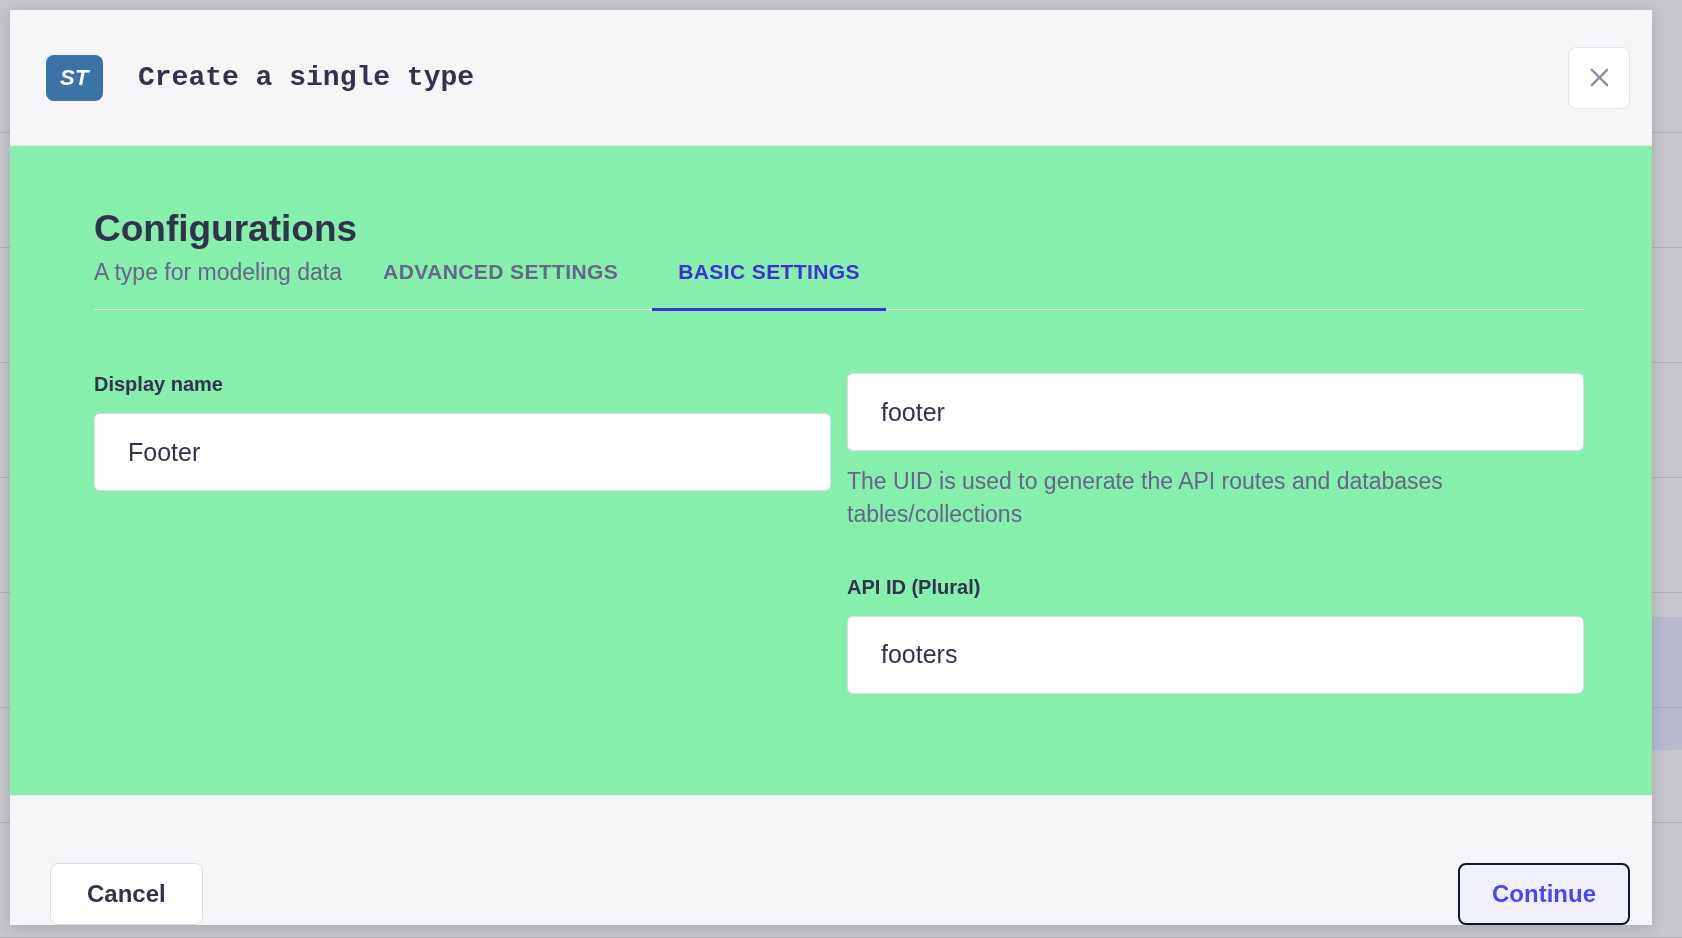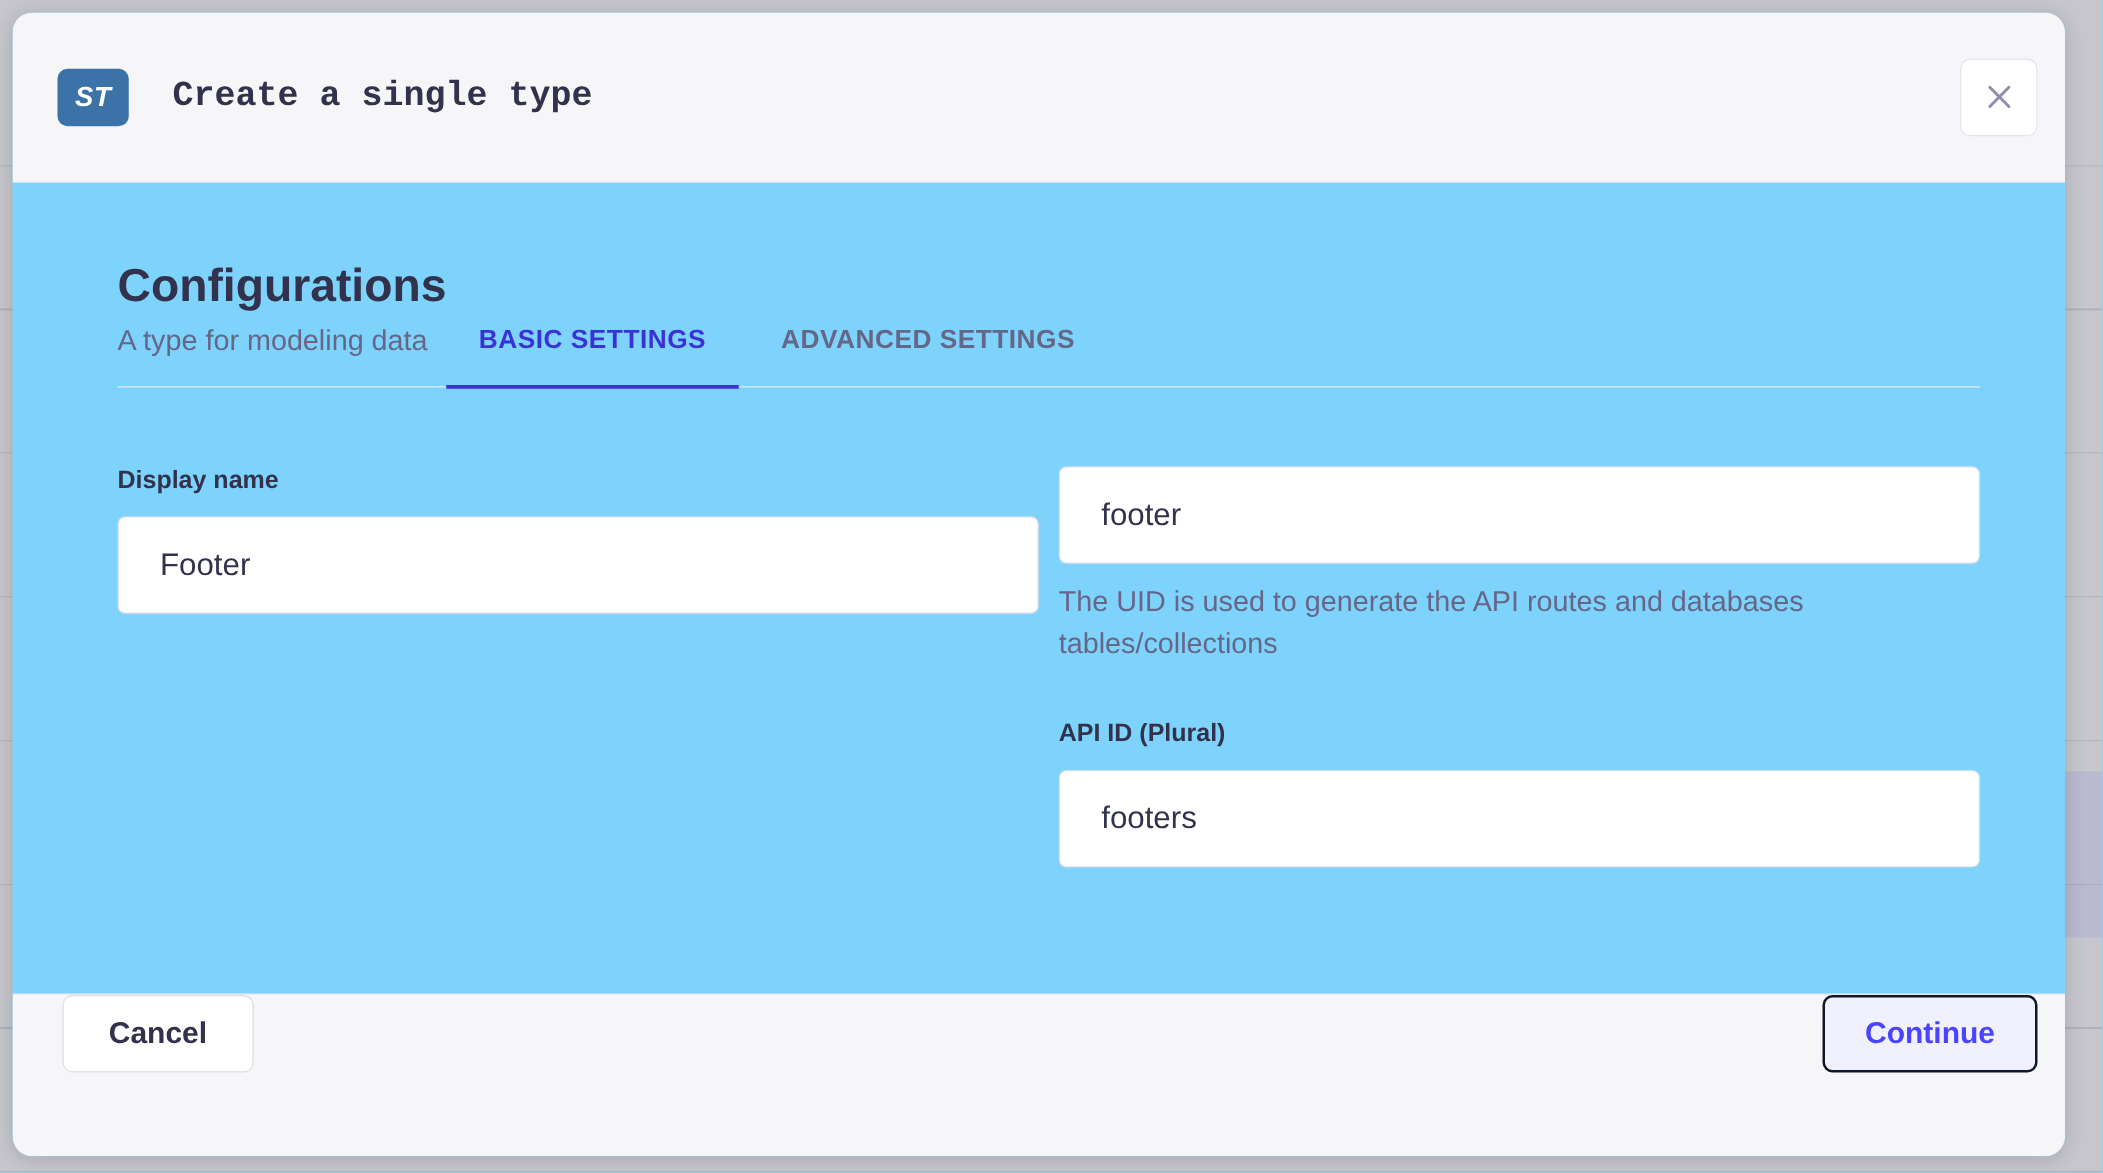--- a/index.html
+++ b/index.html
@@ -21,22 +21,22 @@
     background-position: 0 18px;
   }
   .backdrop-band {
     position: absolute; right: 0; top: 617px; width: 42px; height: 133px;
     background: rgba(150,150,220,0.28);
   }
 
   .modal {
     position: absolute; left: 10px; top: 10px;
     width: 1642px; height: 915px;
-    background: #7dd3fc;
-    border-radius: 16px;
+    background: #86efac;
+    border-radius: 0;
     box-shadow: 0 2px 15px rgba(33,33,52,0.18);
     display: flex; flex-direction: column;
     overflow: hidden;
   }
 
   .modal-header {
     flex: 0 0 136px;
     background: #f6f6f9;
     border-bottom: 1px solid #eaeaef;
     display: flex; align-items: center;
@@ -109,21 +109,21 @@
     margin-top: 14px;
     font-size: 23px; line-height: 1.45; color: #666687;
     max-width: 665px;
   }
   .field-plural { margin-top: 44px; }
 
   .modal-footer {
     flex: 0 0 130px;
     background: #f6f6f9;
     border-top: 1px solid #eaeaef;
-    display: flex; align-items: flex-start; justify-content: space-between;
+    display: flex; align-items: flex-end; justify-content: space-between;
     padding: 0 22px 0 40px;
     gap: 28px;
   }
   .btn {
     height: 62px; border-radius: 8px;
     font-family: inherit; font-size: 24px; font-weight: bold;
     cursor: pointer;
   }
   .btn-cancel { background: #ffffff; border: 1px solid #dcdce4; color: #32324d; padding: 0 36px; }
   .btn-continue { background: #f0f0ff; border: 2px solid #0f172a; color: #4945ff; padding: 0 32px; }
@@ -151,22 +151,22 @@
   </div>
 
   <div class="modal-body">
 
     <div class="heading-row">
       <div class="heading-left">
         <h1 class="page-heading">Configurations</h1>
         <div class="subheading">A type for modeling data</div>
       </div>
       <div class="tabs">
+        <button class="tab">ADVANCED SETTINGS</button>
         <button class="tab active">BASIC SETTINGS</button>
-        <button class="tab">ADVANCED SETTINGS</button>
       </div>
     </div>
 
     <div class="form-row">
 
       <div class="col">
         <label class="field-label">Display name</label>
         <input class="text-input" type="text" value="Footer" style="">
       </div>
 

